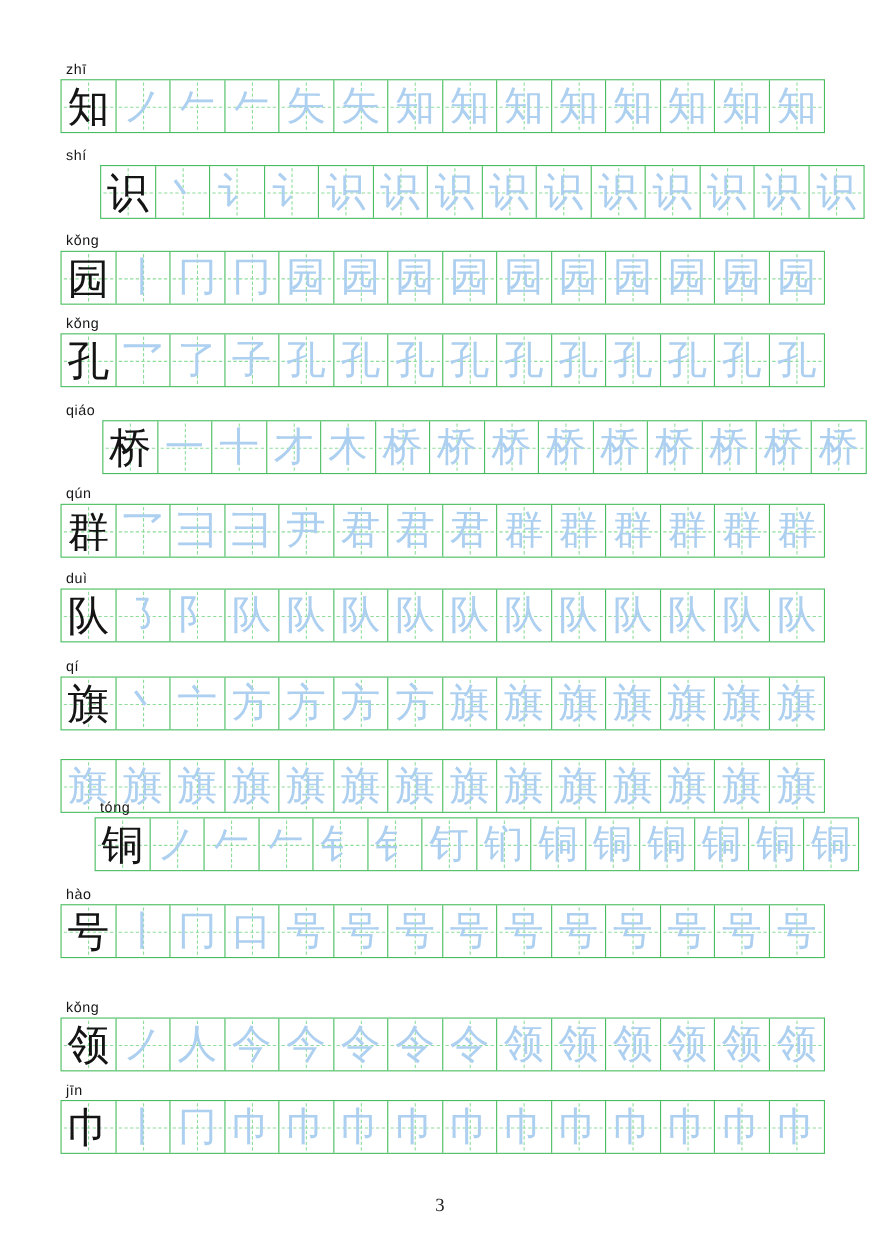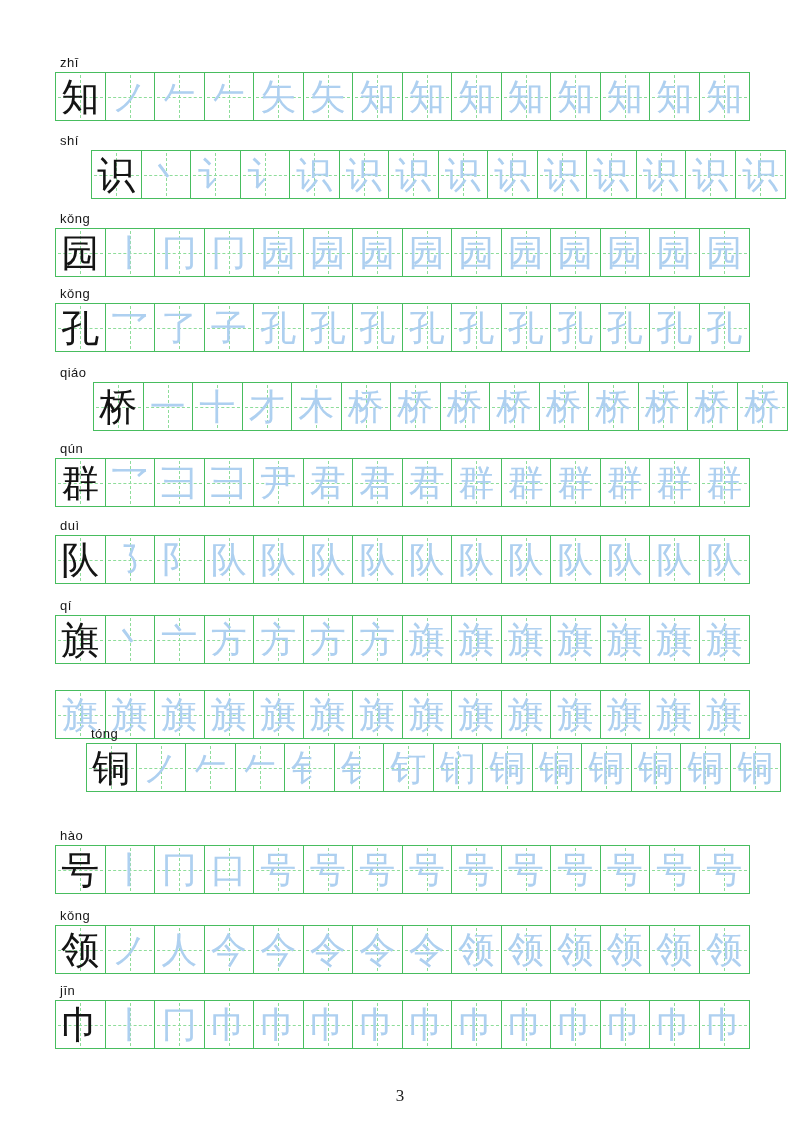--- a/index.html
+++ b/index.html
@@ -513,21 +513,21 @@
             <span class="glyph">铜</span>
           </div>
           <div class="cell practice">
             <span class="glyph">铜</span>
           </div>
           <div class="cell practice">
             <span class="glyph">铜</span>
           </div>
         </div>
       </div>
-      <div class="row" style="top: 845px; text-align: right;">
+      <div class="row" style="top: 822px; text-align: right;">
         <span class="pinyin">hào</span>
         <div class="grid">
           <div class="cell model">
             <span class="glyph">号</span>
           </div>
           <div class="cell practice">
             <span class="glyph">丨</span>
           </div>
           <div class="cell practice">
             <span class="glyph">冂</span>

